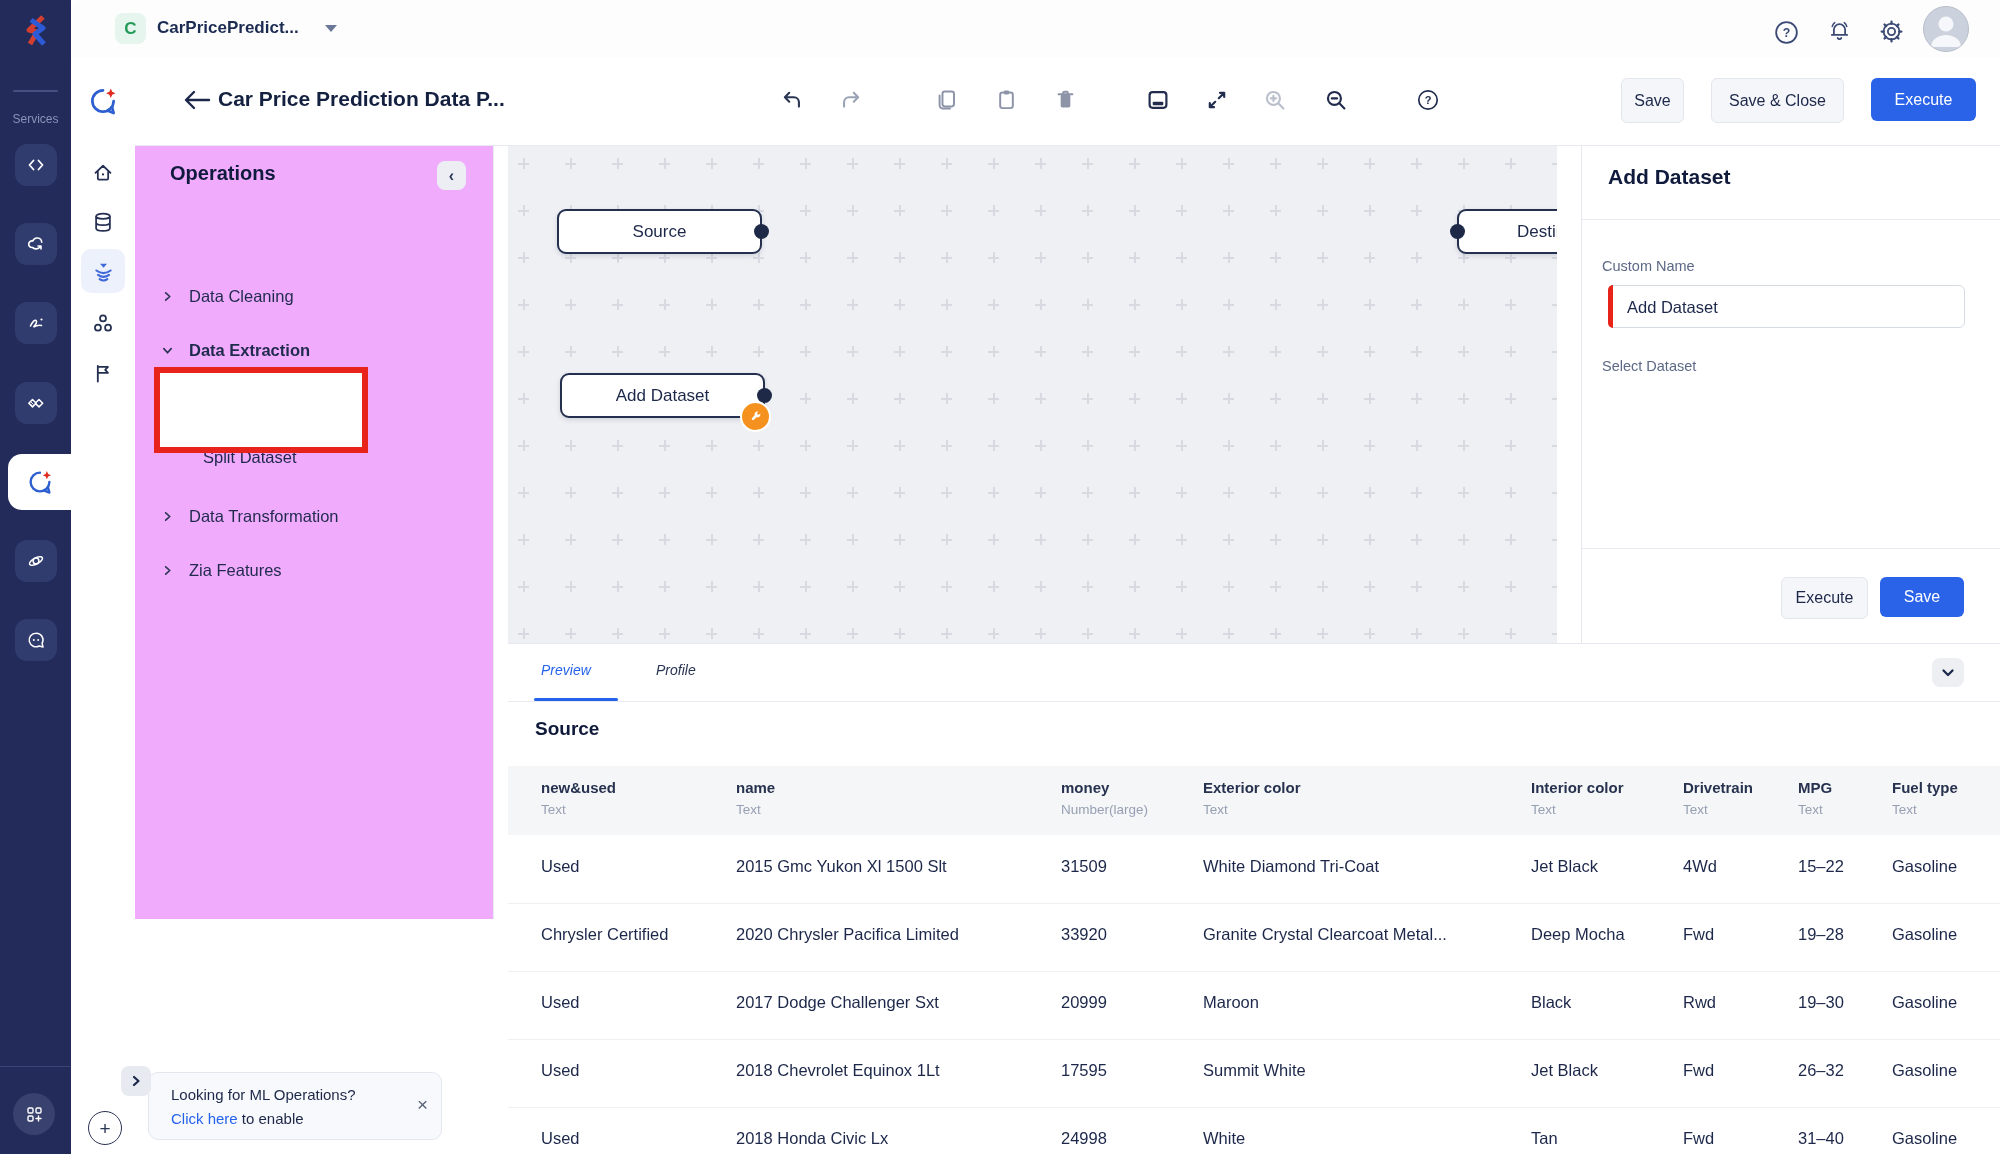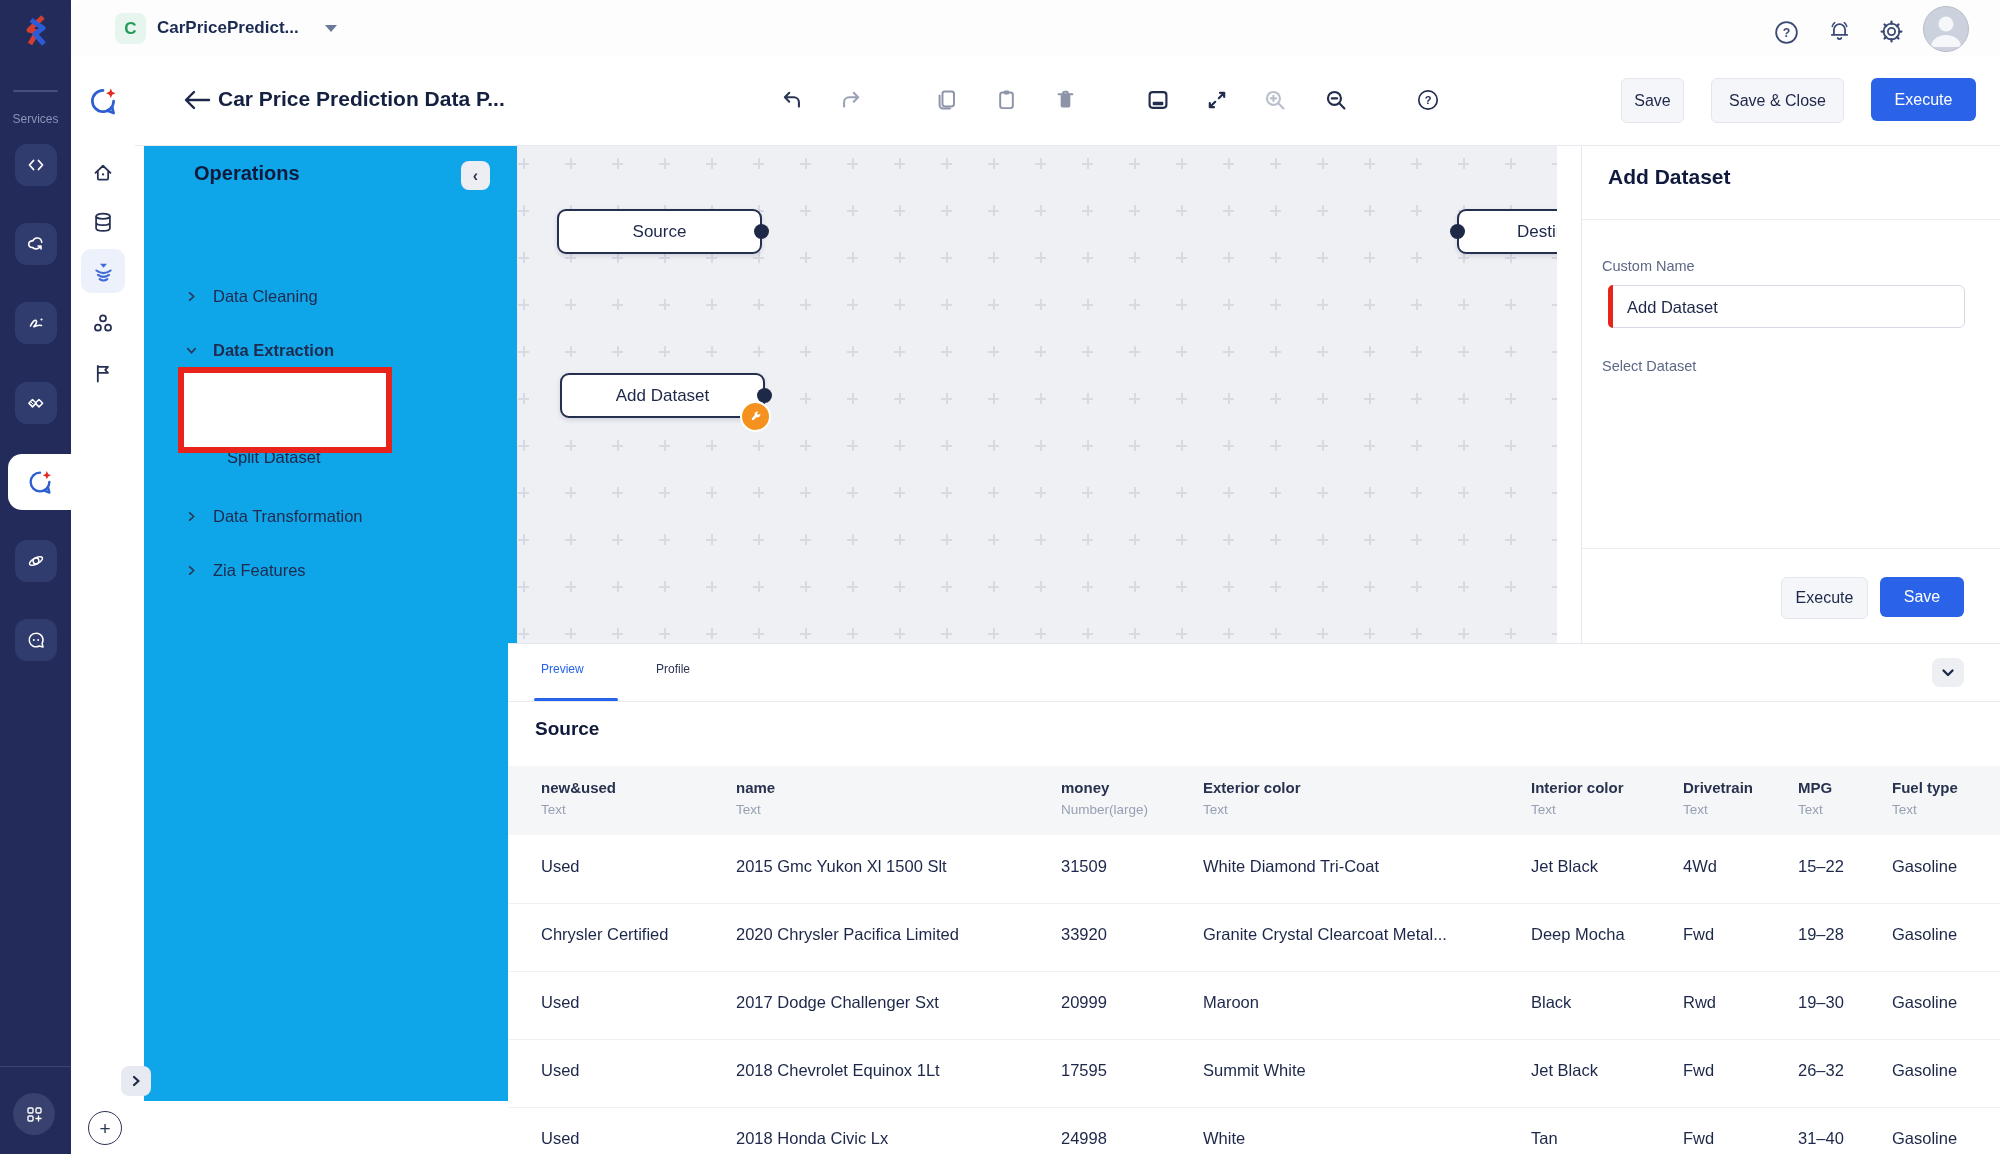--- a/index.html
+++ b/index.html
@@ -42,21 +42,21 @@
   .avatar{left:1923px;top:6px;width:44px;height:44px;border-radius:50%;overflow:hidden;
           background:#ccd2dd;border:1px solid #b7bdca;}
   
   .header2{left:71px;top:57px;width:1929px;height:88px;background:#fff;border-bottom:1px solid #e7e9ef;z-index:21;}
   .page-title{left:218px;top:87px;font-size:21px;font-weight:600;color:#14203f;}
   .tb-div{top:88px;width:1px;height:24px;background:#d9dce3;}
   .btn{border-radius:6px;display:flex;align-items:center;justify-content:center;font-size:16px;}
   .btn-light{background:#f5f6f9;border:1px solid #e3e6ec;color:#1c2749;}
   .btn-blue{background:#2a62e8;color:#fff;}
   
-  .ops{left:144px;top:145px;width:373px;height:956px;background:#0ea5e9;border-right:1px solid #e9ebf1;z-index:10;}
+  .ops{left:120px;top:145px;width:373px;height:774px;background:#f0abfc;border-right:1px solid #e9ebf1;z-index:10;}
   .ops-title{left:50px;top:17px;font-size:20px;font-weight:700;color:#101a3c;}
   .collapse-btn{left:317px;top:16px;width:29px;height:29px;background:#eceef4;border-radius:8px;
                 display:flex;align-items:center;justify-content:center;font-size:16px;font-weight:700;color:#2b3554;}
   .search{left:28px;top:68px;width:285px;height:39px;border:1px solid #d8dce6;border-radius:8px;
           display:flex;align-items:center;gap:9px;padding:0 12px;box-sizing:border-box;background:#fff;}
   .search input{border:none;outline:none;flex:1;font-size:15px;font-family:inherit;color:#1c2749;background:transparent;}
   .search input::placeholder{color:#a9b0c2;}
   .tree-group{left:42px;height:24px;display:flex;align-items:center;gap:16px;font-size:16.5px;color:#1f2a4d;}
   .tree-child{left:83px;font-size:16.5px;color:#1c2749;}
   .redbox{left:34px;top:222px;width:202px;height:74px;border:6px solid #e7231b;background:#fff;z-index:5;}
@@ -83,21 +83,21 @@
   .field-label{left:20px;font-size:14.5px;color:#5c6886;}
   .field{left:26px;width:357px;height:43px;border:1px solid #d5dae4;border-radius:6px;background:#fff;box-sizing:border-box;}
   .field::before{content:"";position:absolute;left:-1px;top:-1px;bottom:-1px;width:5px;
                  background:#e8231a;border-radius:6px 0 0 6px;}
   .field input{position:absolute;left:16px;top:0;height:100%;width:300px;border:none;outline:none;
                font-size:16.5px;font-family:inherit;color:#1c2749;background:transparent;}
   .field .sel-text{position:absolute;left:16px;top:11px;font-size:16.5px;color:#1c2749;}
   .panel-foot-hr{left:0;top:403px;width:419px;height:1px;background:#e9ebf1;}
   
   .preview{left:508px;top:643px;width:1492px;height:511px;background:#fff;border-top:1px solid #e6e8ef;z-index:14;}
-  .tab{position:absolute;top:18px;font-size:12px;}
+  .tab{position:absolute;top:18px;font-size:14px;font-style:italic;}
   .tab-underline{position:absolute;top:54px;height:3px;background:#2563eb;border-radius:2px;}
   .tabs-hr{position:absolute;left:0;top:57px;width:1492px;height:1px;background:#e8eaf0;}
   .chev-btn{position:absolute;left:1424px;top:14px;width:32px;height:29px;background:#edeff3;border-radius:8px;
             display:flex;align-items:center;justify-content:center;}
   .src-title{position:absolute;left:27px;top:74px;font-size:19px;font-weight:700;color:#0f1a3a;}
   .thead{position:absolute;left:0;top:122px;width:1492px;height:69px;background:#f5f6f8;}
   .th{position:absolute;top:13px;font-size:15px;font-weight:700;color:#27324f;white-space:nowrap;}
   .tht{position:absolute;top:36px;font-size:13.5px;color:#97a0b3;white-space:nowrap;}
   .trow{position:absolute;left:0;width:1492px;height:68px;border-bottom:1px solid #eef0f3;}
   .td{position:absolute;top:22px;font-size:16.5px;color:#1c2749;white-space:nowrap;}
@@ -402,20 +402,25 @@
 
     <div class="abs tree-group" style="top:413px">
       <span>
         <svg width="11" height="11" viewBox="0 0 12 12">
             <path d="M4 2 L8.5 6 L4 10" fill="none" stroke="#2b3554" stroke-width="1.8" stroke-linecap="round" stroke-linejoin="round"></path>
           </svg>
       </span>
       <span>Zia Features</span>
     </div>
 
+    <div class="abs toast">
+      <div class="abs toast-l1">Looking for ML Operations?</div>
+      <div class="abs toast-l2"><span class="link">Click here</span><span> to enable</span></div>
+      <div class="abs toast-x">×</div>
+    </div>
   </div>
 
   <div class="abs canvas">
     <div>
         <i class="gp" style="left: 10px; top: 13px;"></i>
         <i class="gp" style="left: 57px; top: 13px;"></i>
         <i class="gp" style="left: 104px; top: 13px;"></i>
         <i class="gp" style="left: 151px; top: 13px;"></i>
         <i class="gp" style="left: 198px; top: 13px;"></i>
         <i class="gp" style="left: 245px; top: 13px;"></i>

